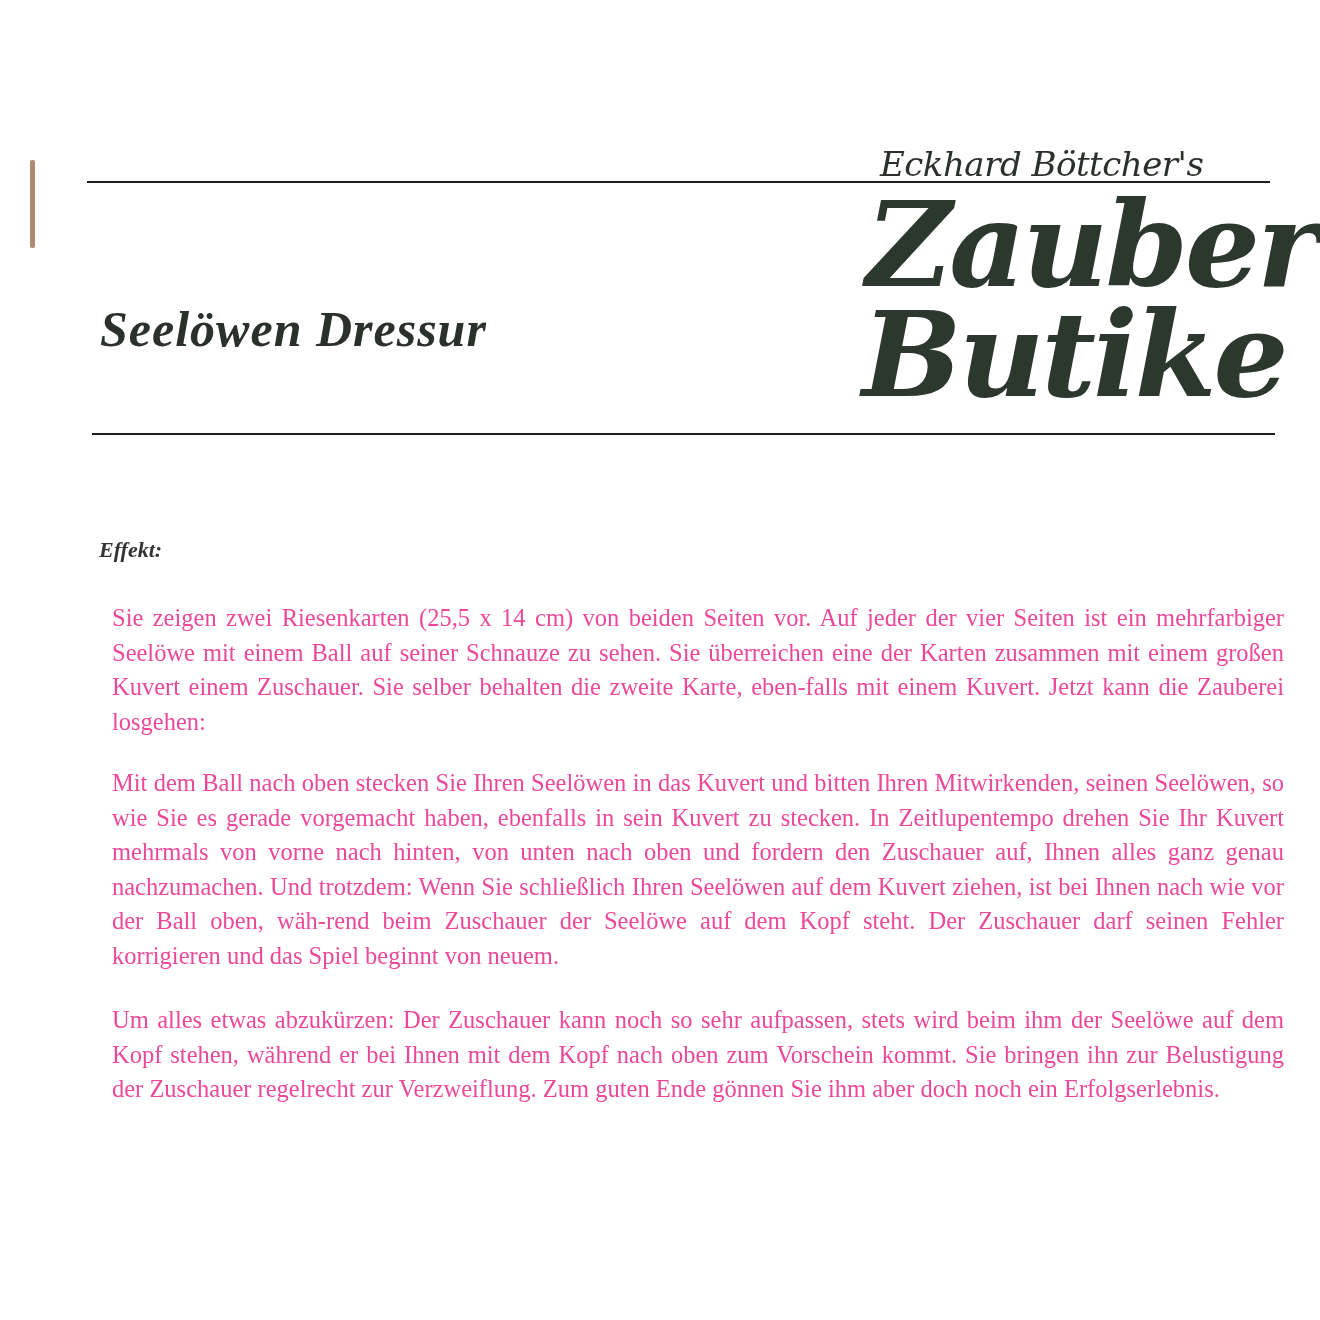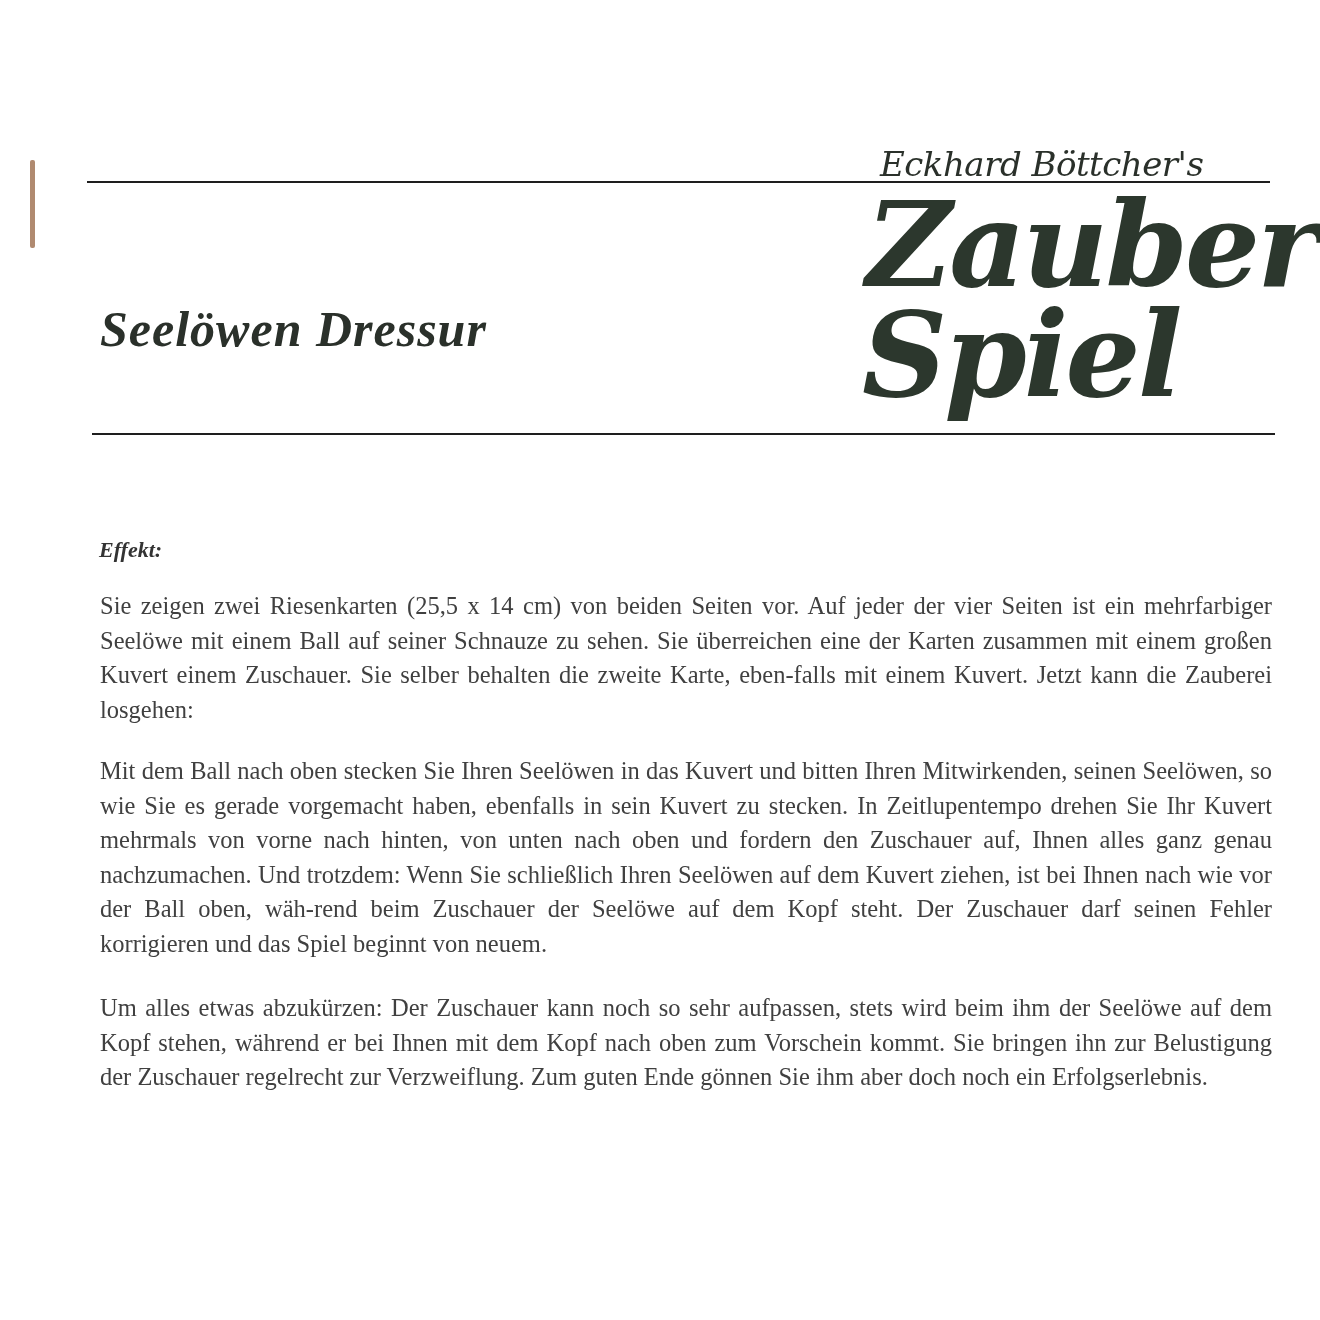--- a/index.html
+++ b/index.html
@@ -99,40 +99,40 @@
       color: #333;
       font-style: italic;
     }
     .body-text {
       position: absolute;
       left: 100px;
       width: 1172px;
       font-family: "Liberation Serif", "DejaVu Serif", serif;
       font-size: 24.5px;
       line-height: 34.5px;
-      color: #404040;
+      color: #ec4899;
       text-align: justify;
-      margin: 0;
+      margin: 12px;
     }
     .para-1 { top: 589px; }
     .para-2 { top: 754px; }
     .para-3 { top: 991px; }
   </style>
 </head>
 <body>
 
 <div class="binding-mark"></div>
 
 <div class="rule rule-top"></div>
 
 <div class="brand-byline">Eckhard Böttcher's</div>
 
 <div class="brand-logo">
   <span class="line1">Zauber</span>
-  <span class="line2">Spiel</span>
+  <span class="line2">Butike</span>
 </div>
 
 <div class="doc-title">Seelöwen Dressur</div>
 
 <div class="rule rule-bottom"></div>
 
 <div class="section-heading">Effekt:</div>
 
 <p class="body-text para-1">Sie zeigen zwei Riesenkarten (25,5 x 14 cm) von beiden Seiten vor. Auf jeder der vier Seiten ist ein mehrfarbiger Seelöwe mit einem Ball auf seiner Schnauze zu sehen. Sie überreichen eine der Karten zusammen mit einem großen Kuvert einem Zuschauer. Sie selber behalten die zweite Karte, eben-falls mit einem Kuvert. Jetzt kann die Zauberei losgehen:</p>
 <p class="body-text para-2">Mit dem Ball nach oben stecken Sie Ihren Seelöwen in das Kuvert und bitten Ihren Mitwirkenden, seinen Seelöwen, so wie Sie es gerade vorgemacht haben, ebenfalls in sein Kuvert zu stecken. In Zeitlupentempo drehen Sie Ihr Kuvert mehrmals von vorne nach hinten, von unten nach oben und fordern den Zuschauer auf, Ihnen alles ganz genau nachzumachen. Und trotzdem: Wenn Sie schließlich Ihren Seelöwen auf dem Kuvert ziehen, ist bei Ihnen nach wie vor der Ball oben, wäh-rend beim Zuschauer der Seelöwe auf dem Kopf steht. Der Zuschauer darf seinen Fehler korrigieren und das Spiel beginnt von neuem.</p>

